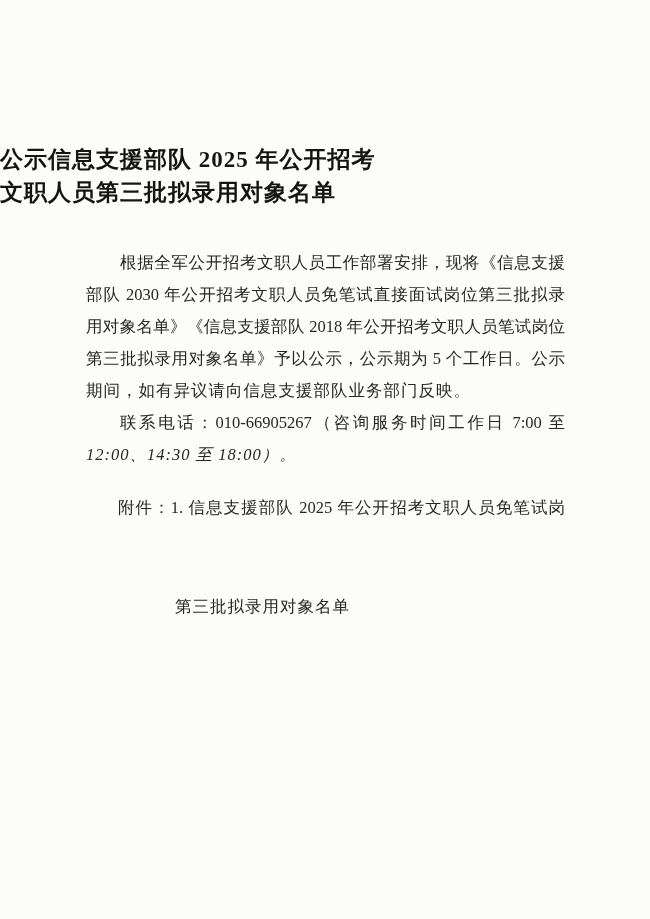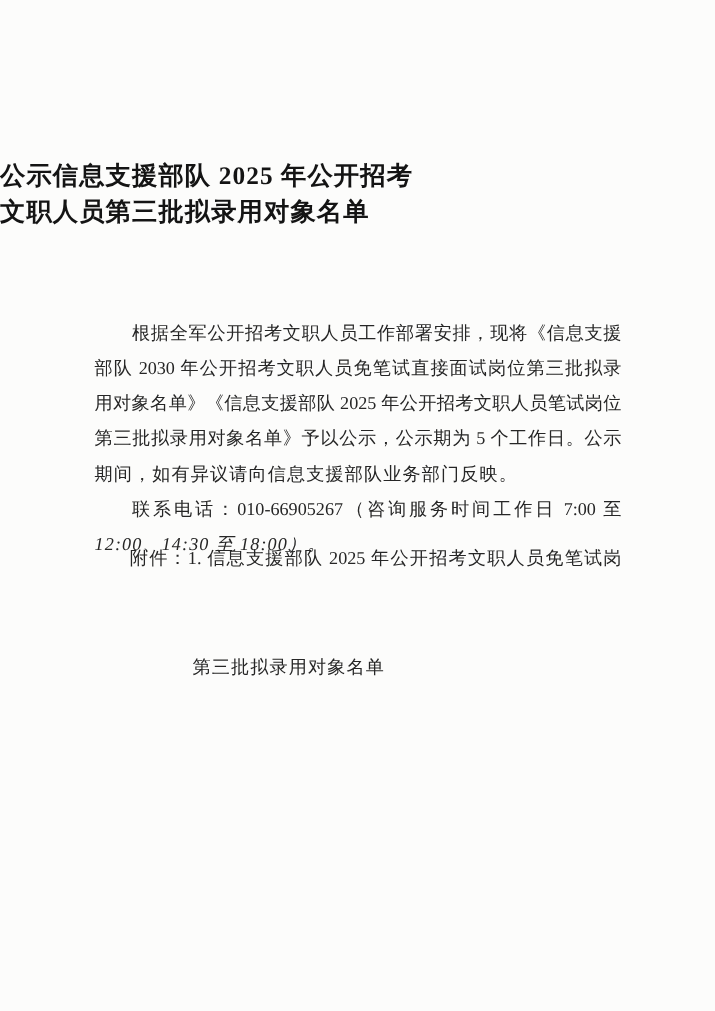--- a/index.html
+++ b/index.html
@@ -36,36 +36,36 @@
     box-sizing: border-box;
   }
   .just {
     text-align: justify;
     text-align-last: justify;
   }
   .sp {
     letter-spacing: 1px;
   }
   
-  .col { left: 86px; width: 479px; margin-top: 40px; }
+  .col { left: 86px; width: 479px; }
   .indent2 { padding-left: 34px; }
 </style>
 </head>
 <body>
 
 <div class="page">
 
   <div class="doc-title">
     <div>公示信息支援部队 2025 年公开招考</div>
     <div>文职人员第三批拟录用对象名单</div>
   </div>
 
   <div class="line col just indent2" style="top:252px;">根据全军公开招考文职人员工作部署安排，现将《信息支援</div>
   <div class="line col just" style="top:284px;">部队 2030 年公开招考文职人员免笔试直接面试岗位第三批拟录</div>
-  <div class="line col just" style="top:316px;">用对象名单》《信息支援部队 2025 年公开招考文职人员笔试岗位</div>
+  <div class="line col just" style="top:316px;">用对象名单》《信息支援部队 2018 年公开招考文职人员笔试岗位</div>
   <div class="line col just" style="top:348px;">第三批拟录用对象名单》予以公示，公示期为 5 个工作日。公示</div>
   <div class="line col sp" style="top:380px;">期间，如有异议请向信息支援部队业务部门反映。</div>
 
   <div class="line col just indent2" style="top:412px;">联系电话：010-66905267（咨询服务时间工作日 7:00 至</div>
   <div class="line col sp" style="top:444px;font-style:italic;">12:00、14:30 至 18:00）。</div>
 
   <div class="line just" style="top:497px; left:118px; width:447px;">附件：1. 信息支援部队 2025 年公开招考文职人员免笔试岗</div>
   <div class="line sp" style="top:596px; left:175px;">第三批拟录用对象名单</div>
 
 </div>

